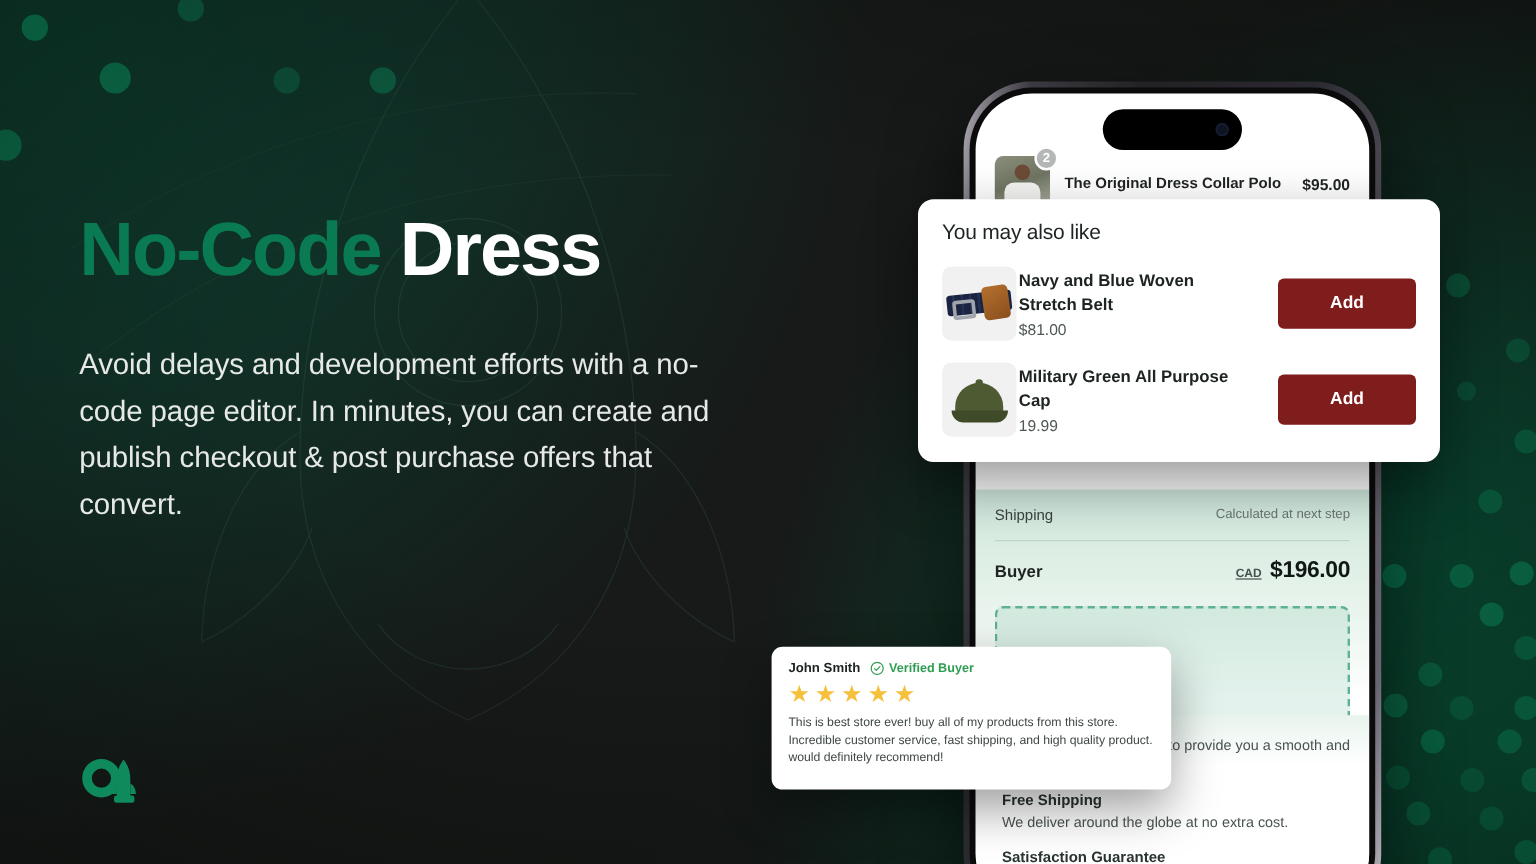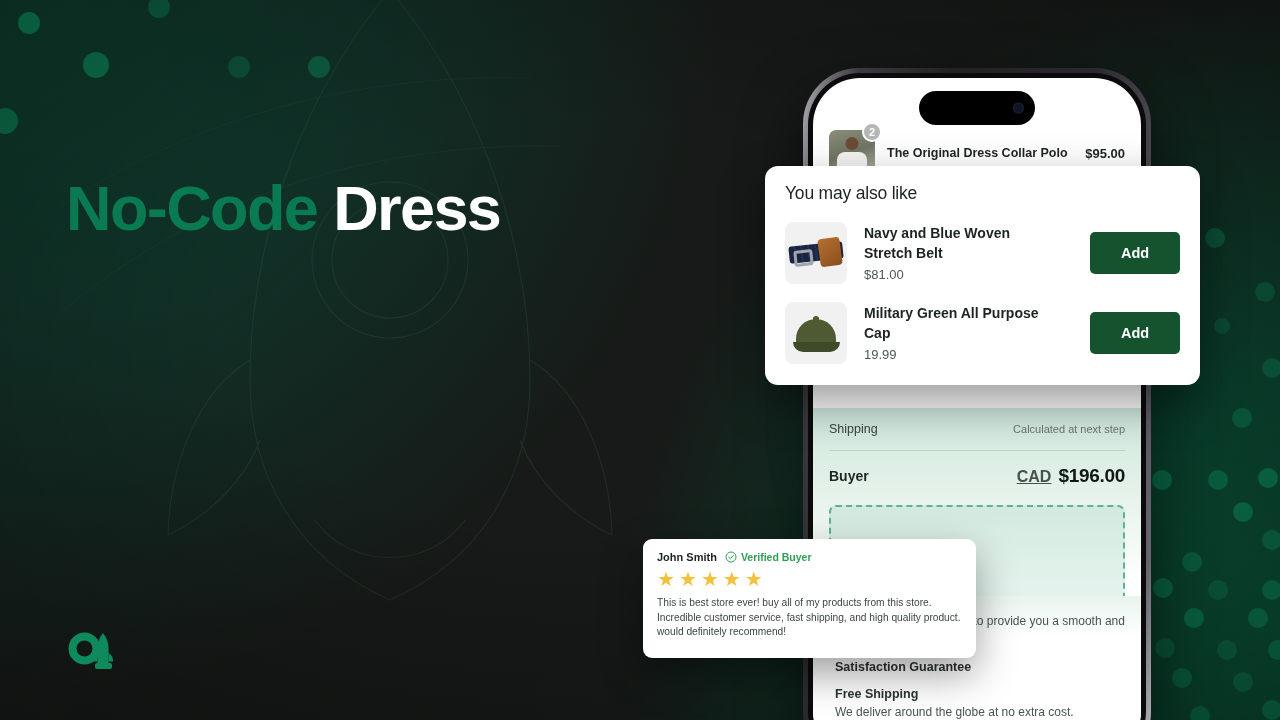--- a/index.html
+++ b/index.html
@@ -157,21 +157,21 @@
   }
   .total-row {
     display:flex; align-items:center; justify-content:space-between;
     padding:14px 0;
   }
   .tr-label { font-size:12.5px; color:#3a4440; }
   .tr-value { font-size:11px; color:#6b7571; }
   .total-sep { height:1px; background:rgba(0,0,0,.10); }
   .grand .tr-label { font-size:14px; font-weight:600; color:#1f2421; }
   .grand .tr-value-wrap { display:flex; align-items:baseline; gap:7px; }
-  .grand .cur { font-size:16px; color:#46504c; font-weight:600;text-decoration:underline; }
+  .grand .cur { font-size:10px; color:#46504c; font-weight:600;text-decoration:underline; }
   .grand .amt { font-size:19px; font-weight:700; color:#101714; letter-spacing:-.3px; }
 
   .dropzone {
     margin-top:4px;
     height:106px;
     border:2px dashed #5fb193;
     border-radius:7px;
     background:rgba(146,205,180,.26);
   }
 
@@ -228,29 +228,29 @@
   }
   .cap-brim {
     position:absolute; left:8px; top:40px; width:47px; height:10px;
     background:#3f4a28; border-radius:0 0 18px 18px;
   }
   .cap-btn {
     position:absolute; left:28px; top:14px; width:6px; height:5px;
     background:#4e5a32; border-radius:50%;
   }
 
-  .up-info { flex:1; padding-left:17px; }
+  .up-info { flex:1; padding-left:2px; }
   .up-name {
     font-size:14px; font-weight:700; color:#1c2320;
     line-height:19.5px; max-width:190px;
   }
   .up-price { font-size:13px; color:#4d5754; margin-top:4px; }
   .btn-add {
-    width:90px; height:42px; flex:none;
-    background:#14532d;
+    width:115px; height:42px; flex:none;
+    background:#7f1d1d;
     color:#fff; font-size:14.5px; font-weight:700;
     border:none; border-radius:5px;
     cursor:pointer;
     display:flex; align-items:center; justify-content:center;
   }
 
   
   .review {
     position:absolute;
     left:598px; top:539px;
@@ -329,20 +329,21 @@
     <div class="dot" style="left:1262px; top:700px; width:20px; height:20px; opacity:.85;"></div>
     <div class="dot" style="left:1190px; top:706px; width:20px; height:20px; opacity:.72;"></div>
   </div>
 
   <div class="bg-vignette"></div>
 
   <div class="copy">
     <h1 class="headline">
       <span class="accent">No-Code</span><span> Dress</span><br>
     </h1>
+    <p class="subcopy">Avoid delays and development efforts with a no-code page editor. In minutes, you can create and publish checkout &amp; post purchase offers that convert.</p>
   </div>
 
   <svg class="logo" viewBox="0 0 58 58">
     <path d="M20.5 10.5 a16 16 0 1 0 0 32 a16 16 0 1 0 0 -32 Z M20.5 18.5 a8 8 0 1 1 0 16 a8 8 0 1 1 0 -16 Z" fill="#0e8a5c"></path>
     <path d="M39 11 c4 5 5.6 10.5 5.6 16 v15 h-11.2 v-15 c0 -5.5 1.6 -11 5.6 -16 Z" fill="#0e8a5c"></path>
     <path d="M33.4 31 c-3 1.6 -4.6 5 -4.6 8.6 h4.6 Z" fill="#0e8a5c"></path>
     <path d="M44.6 31 c3 1.6 4.6 5 4.6 8.6 h-4.6 Z" fill="#0e8a5c"></path>
     <rect x="31" y="41" width="17" height="6" rx="2" fill="#0e8a5c"></rect>
   </svg>
 
@@ -385,26 +386,26 @@
           </div>
           <div class="dropzone"></div>
         </div>
 
         <div class="trust">
           <div class="trust-block">
             <div class="trust-h">Secure Payments</div>
             <div class="trust-p">We use secure payments to provide you a smooth and safe experience.</div>
           </div>
           <div class="trust-block">
-            <div class="trust-h">Satisfaction Guarantee</div>
-
-          </div>
-          <div class="trust-block">
             <div class="trust-h">Free Shipping</div>
             <div class="trust-p">We deliver around the globe at no extra cost.</div>
+          </div>
+          <div class="trust-block">
+            <div class="trust-h">Satisfaction Guarantee</div>
+
           </div>
         </div>
 
       </div>
     </div>
   </div>
 
   <div class="upsell">
     <div class="upsell-title">You may also like</div>
 

